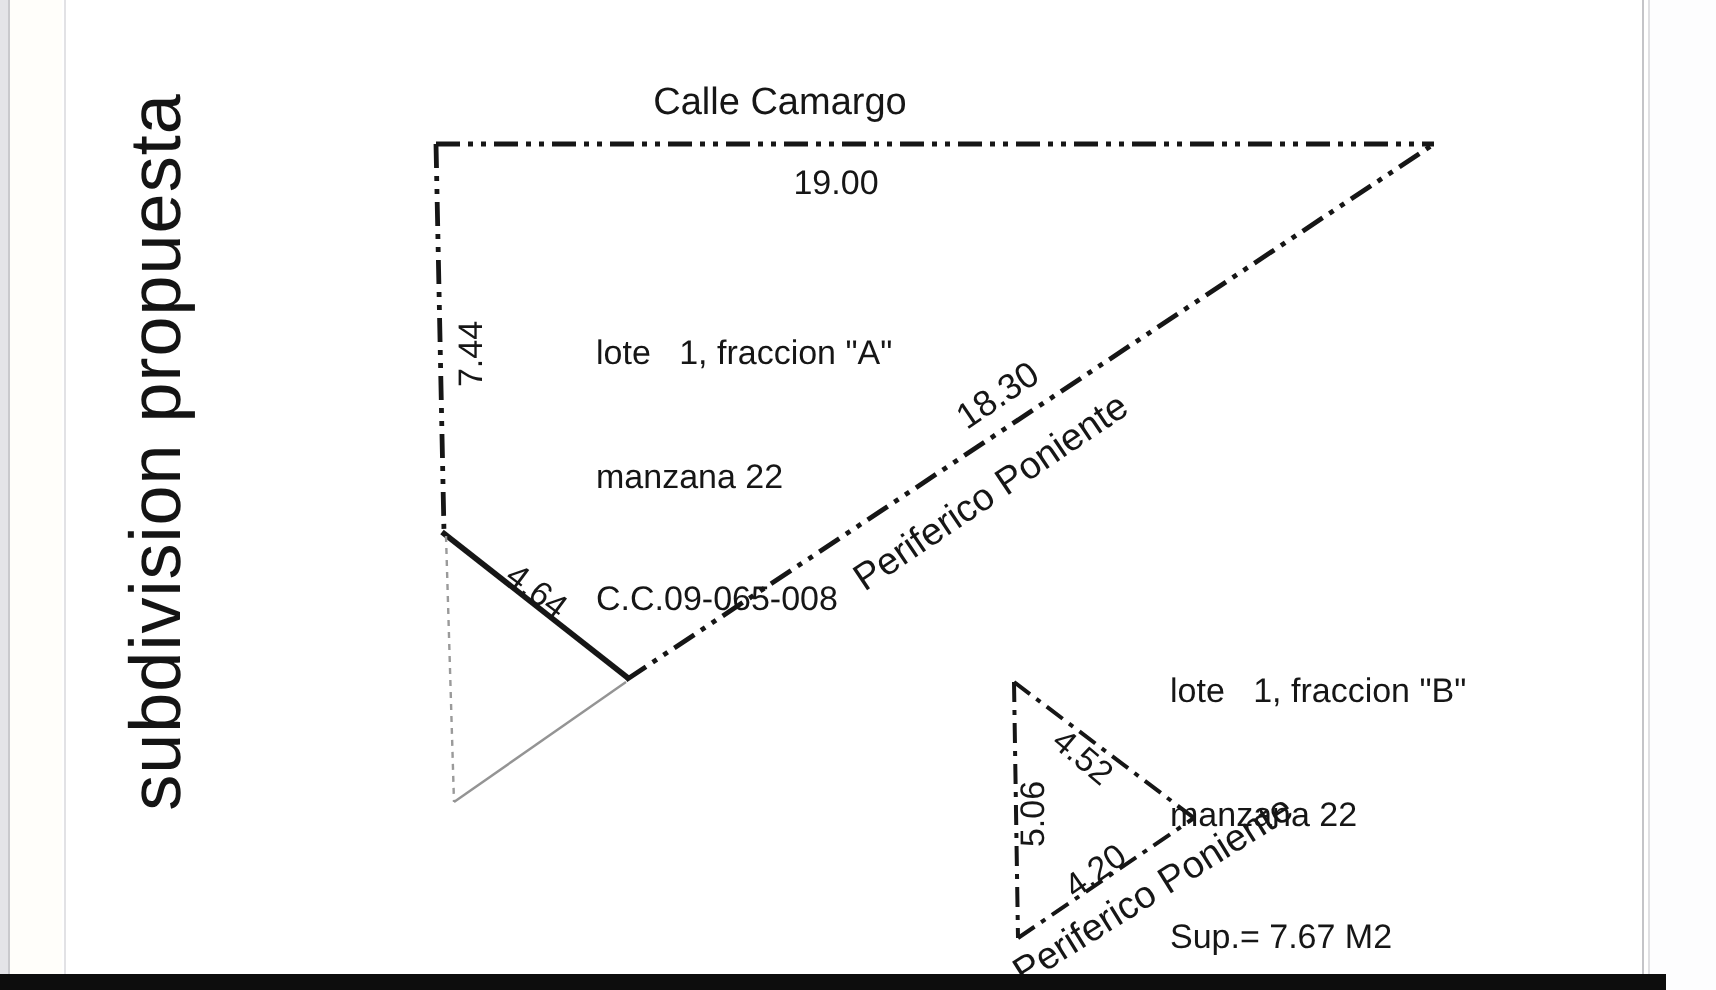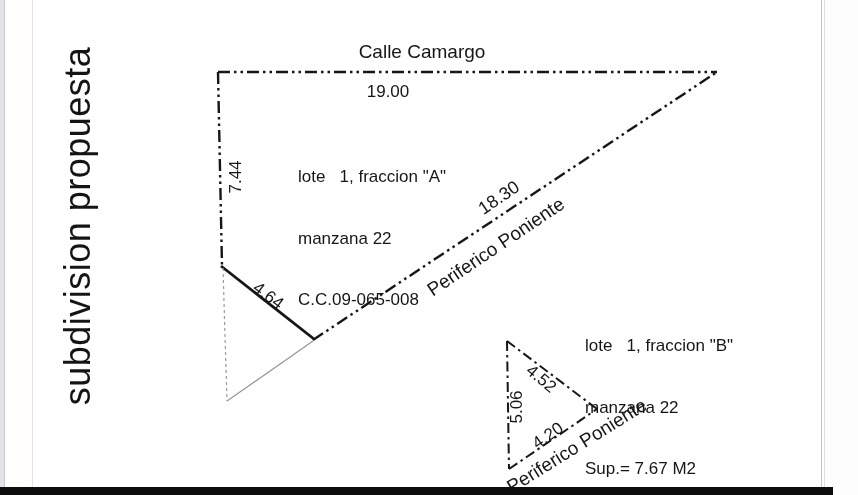--- a/index.html
+++ b/index.html
@@ -61,25 +61,25 @@
     <line x1="221" y1="266" x2="314" y2="339" stroke="#161616" stroke-width="2.8"></line>
 
     <line x1="223" y1="268" x2="227" y2="401" stroke="#9a9a9a" stroke-width="1.2" stroke-dasharray="3 3"></line>
     <line x1="227" y1="401" x2="313" y2="341" stroke="#949494" stroke-width="1.2"></line>
 
     <line x1="507" y1="341" x2="509" y2="469" stroke="#161616" stroke-width="2" stroke-dasharray="10 4 2.5 4"></line>
     <line x1="507" y1="341" x2="597" y2="409" stroke="#161616" stroke-width="2" stroke-dasharray="10 4 2.5 4"></line>
     <line x1="509" y1="469" x2="597" y2="409" stroke="#161616" stroke-width="2" stroke-dasharray="10 4 2.5 4"></line>
   </svg>
 
-  <div class="lbl fs19" style="left:390px; top:52px;margin-left:32px;">Calle Camargo</div>
+  <div class="lbl fs19" style="left:390px; top:52px;">Calle Camargo</div>
   <div class="lbl fs19 r-m34" style="left:496px; top:247px;">Periferico Poniente</div>
   <div class="lbl fs19 r-m32" style="left:577px; top:446px;">Periferico Poniente</div>
 
-  <div class="lbl fs17" style="left:388px; top:92px;">19.00</div>
+  <div class="lbl fs17" style="left:418px; top:92px;">19.00</div>
   <div class="lbl fs17 r-90" style="left:236px; top:177px;">7.44</div>
   <div class="lbl fs18 r-m34" style="left:499px; top:198px;">18.30</div>
   <div class="lbl fs17 r-p37" style="left:268px; top:296px;">4.64</div>
 
   <div class="lot-block" style="left:298px; top:126px;">
     <div>lote   1, fraccion "A"</div>
     <div>manzana 22</div>
     <div>C.C.09-065-008</div>
   </div>
 

